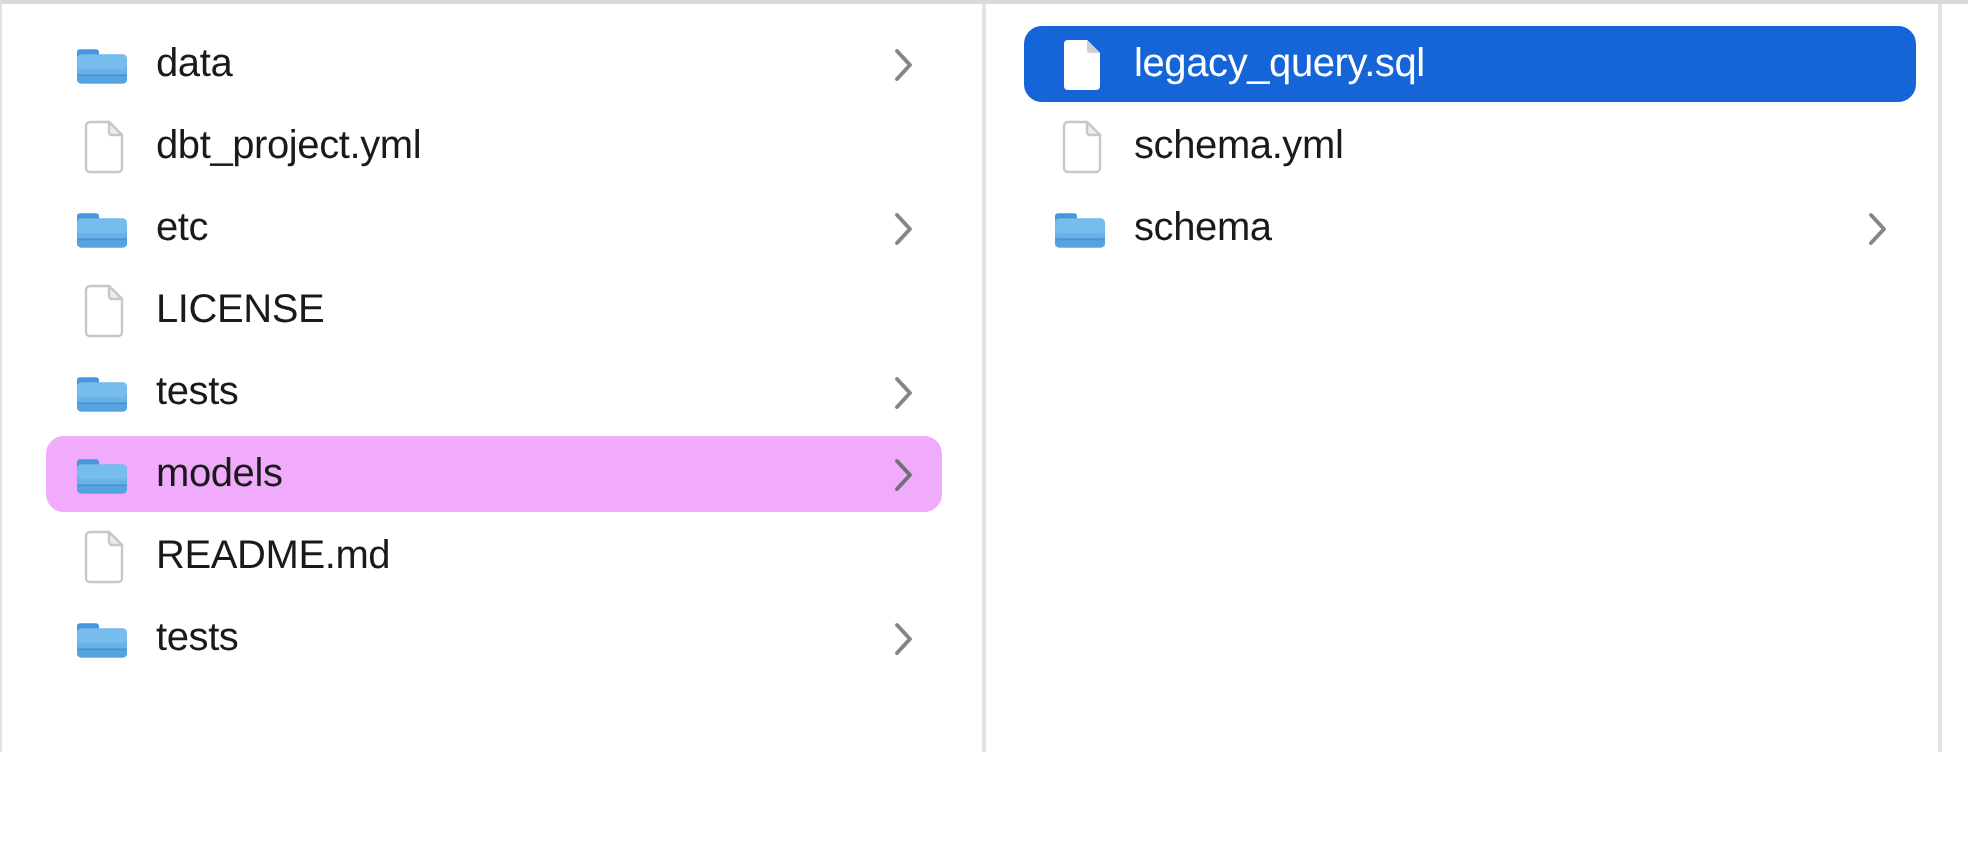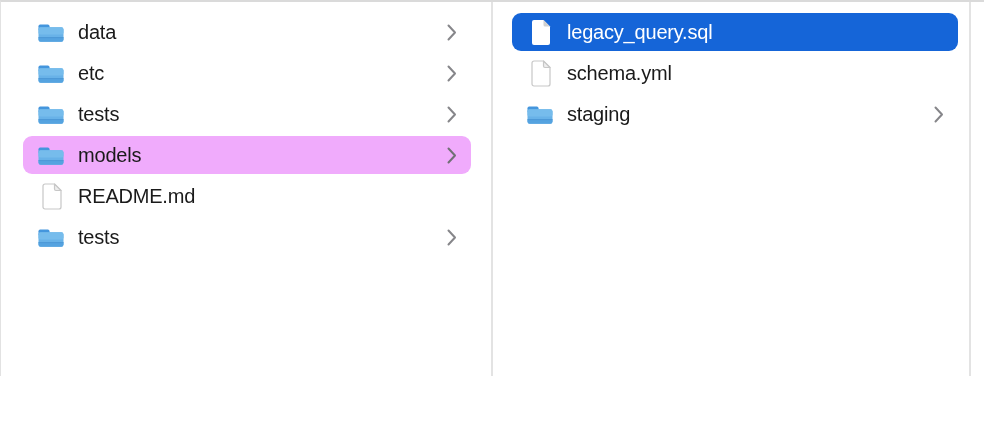--- a/index.html
+++ b/index.html
@@ -79,34 +79,52 @@
         </span>
         <span class="label">data</span>
         <span class="chevron">
           <svg width="10" height="17" viewBox="0 0 10 17" aria-hidden="true">
     <path d="M1.5 1.5 L8 8.5 L1.5 15.5" fill="none" stroke="#86868a" stroke-width="2" stroke-linecap="round" stroke-linejoin="round"></path>
   </svg>
         </span>
       </div>
       <div class="row">
         <span class="icon">
+          <svg width="21" height="27" viewBox="0 0 21 27" aria-hidden="true">
+    <path d="M4 1 h9.5 l6.5 6.5 V24 a2 2 0 0 1 -2 2 H4 a2 2 0 0 1 -2 -2 V3 a2 2 0 0 1 2 -2 z" fill="#ffffff" stroke="#c7c7c7" stroke-width="1.2"></path>
+    <path d="M13.5 1 l6.5 6.5 h-5 a1.5 1.5 0 0 1 -1.5 -1.5 z" fill="#ededed" stroke="#c7c7c7" stroke-width="1.2" stroke-linejoin="round"></path>
+  </svg>
+        </span>
+        <span class="label">dbt_project.yml</span>
+      </div>
+      <div class="row">
+        <span class="icon">
           <svg width="28" height="23" viewBox="0 0 28 23" aria-hidden="true">
     <rect x="1.5" y="3.6" width="11" height="6" rx="1.6" fill="#4496dd"></rect>
     <rect x="1.5" y="6.2" width="25" height="14.6" rx="2.2" fill="#68b2e8"></rect>
     <rect x="1.5" y="6.2" width="25" height="7.4" rx="2.2" fill="#76bcec"></rect>
     <path d="M1.5 16.4 h25 v2.2 a2.2 2.2 0 0 1 -2.2 2.2 h-20.6 a2.2 2.2 0 0 1 -2.2 -2.2 z" fill="#55a3e0"></path>
     <rect x="1.5" y="16.2" width="25" height="0.9" fill="#4a94d4"></rect>
   </svg>
         </span>
         <span class="label">etc</span>
         <span class="chevron">
           <svg width="10" height="17" viewBox="0 0 10 17" aria-hidden="true">
     <path d="M1.5 1.5 L8 8.5 L1.5 15.5" fill="none" stroke="#86868a" stroke-width="2" stroke-linecap="round" stroke-linejoin="round"></path>
   </svg>
         </span>
+      </div>
+      <div class="row">
+        <span class="icon">
+          <svg width="21" height="27" viewBox="0 0 21 27" aria-hidden="true">
+    <path d="M4 1 h9.5 l6.5 6.5 V24 a2 2 0 0 1 -2 2 H4 a2 2 0 0 1 -2 -2 V3 a2 2 0 0 1 2 -2 z" fill="#ffffff" stroke="#c7c7c7" stroke-width="1.2"></path>
+    <path d="M13.5 1 l6.5 6.5 h-5 a1.5 1.5 0 0 1 -1.5 -1.5 z" fill="#ededed" stroke="#c7c7c7" stroke-width="1.2" stroke-linejoin="round"></path>
+  </svg>
+        </span>
+        <span class="label">LICENSE</span>
       </div>
       <div class="row">
         <span class="icon">
           <svg width="28" height="23" viewBox="0 0 28 23" aria-hidden="true">
     <rect x="1.5" y="3.6" width="11" height="6" rx="1.6" fill="#4496dd"></rect>
     <rect x="1.5" y="6.2" width="25" height="14.6" rx="2.2" fill="#68b2e8"></rect>
     <rect x="1.5" y="6.2" width="25" height="7.4" rx="2.2" fill="#76bcec"></rect>
     <path d="M1.5 16.4 h25 v2.2 a2.2 2.2 0 0 1 -2.2 2.2 h-20.6 a2.2 2.2 0 0 1 -2.2 -2.2 z" fill="#55a3e0"></path>
     <rect x="1.5" y="16.2" width="25" height="0.9" fill="#4a94d4"></rect>
   </svg>
@@ -185,21 +203,21 @@
       <div class="row">
         <span class="icon">
           <svg width="28" height="23" viewBox="0 0 28 23" aria-hidden="true">
     <rect x="1.5" y="3.6" width="11" height="6" rx="1.6" fill="#4496dd"></rect>
     <rect x="1.5" y="6.2" width="25" height="14.6" rx="2.2" fill="#68b2e8"></rect>
     <rect x="1.5" y="6.2" width="25" height="7.4" rx="2.2" fill="#76bcec"></rect>
     <path d="M1.5 16.4 h25 v2.2 a2.2 2.2 0 0 1 -2.2 2.2 h-20.6 a2.2 2.2 0 0 1 -2.2 -2.2 z" fill="#55a3e0"></path>
     <rect x="1.5" y="16.2" width="25" height="0.9" fill="#4a94d4"></rect>
   </svg>
         </span>
-        <span class="label">staging</span>
+        <span class="label">schema</span>
         <span class="chevron">
           <svg width="10" height="17" viewBox="0 0 10 17" aria-hidden="true">
     <path d="M1.5 1.5 L8 8.5 L1.5 15.5" fill="none" stroke="#86868a" stroke-width="2" stroke-linecap="round" stroke-linejoin="round"></path>
   </svg>
         </span>
       </div>
     </div>
   <div class="vdivider"></div>
   <div class="col-stub"></div>
 </div>

